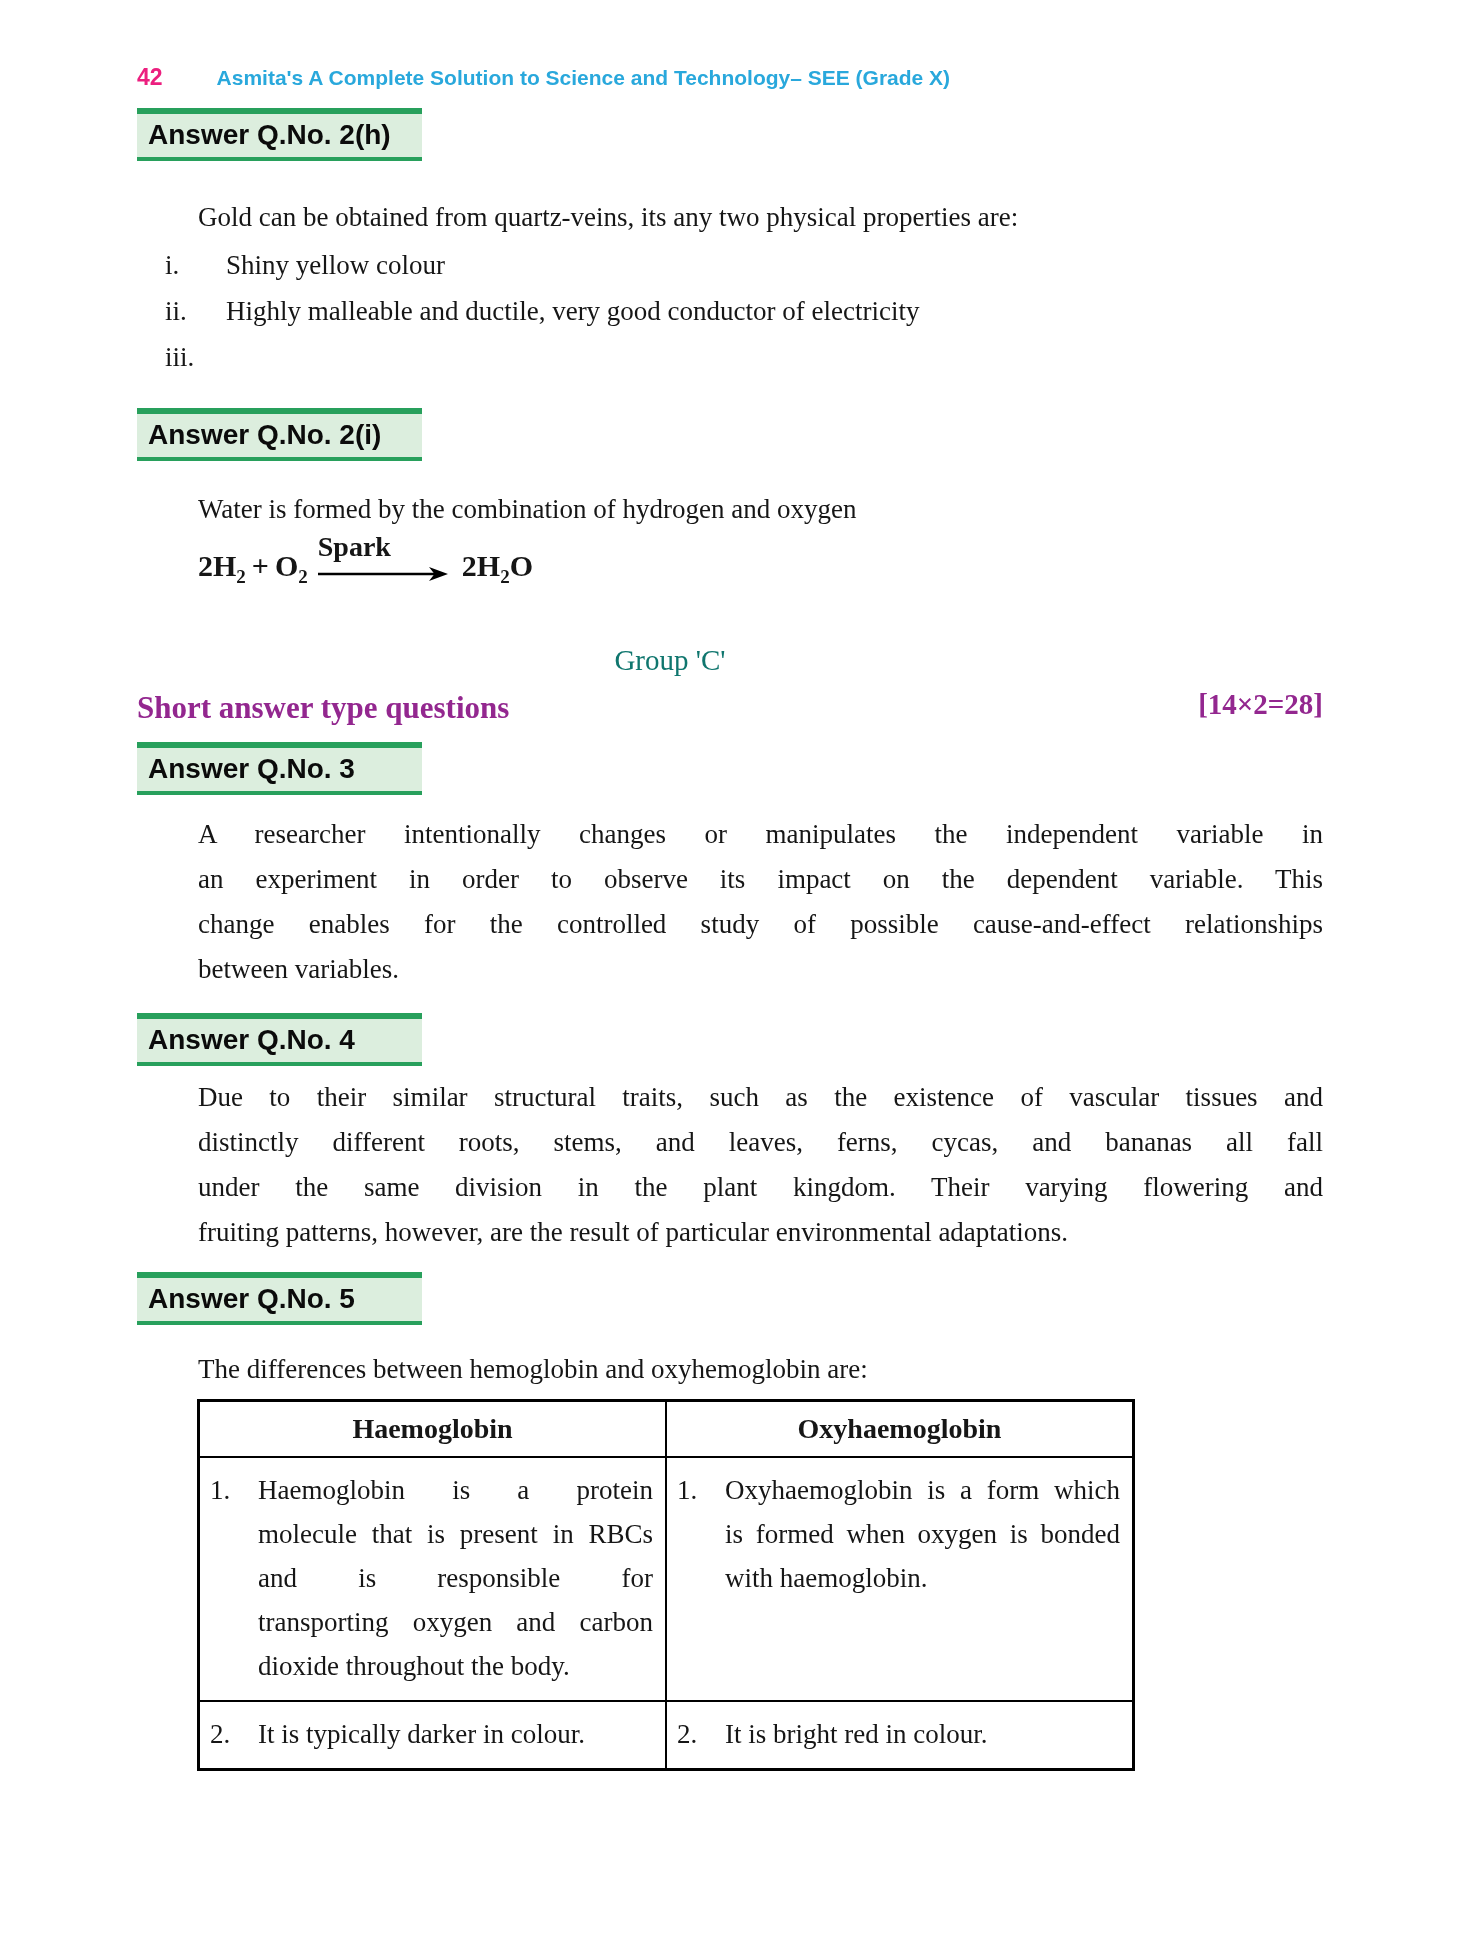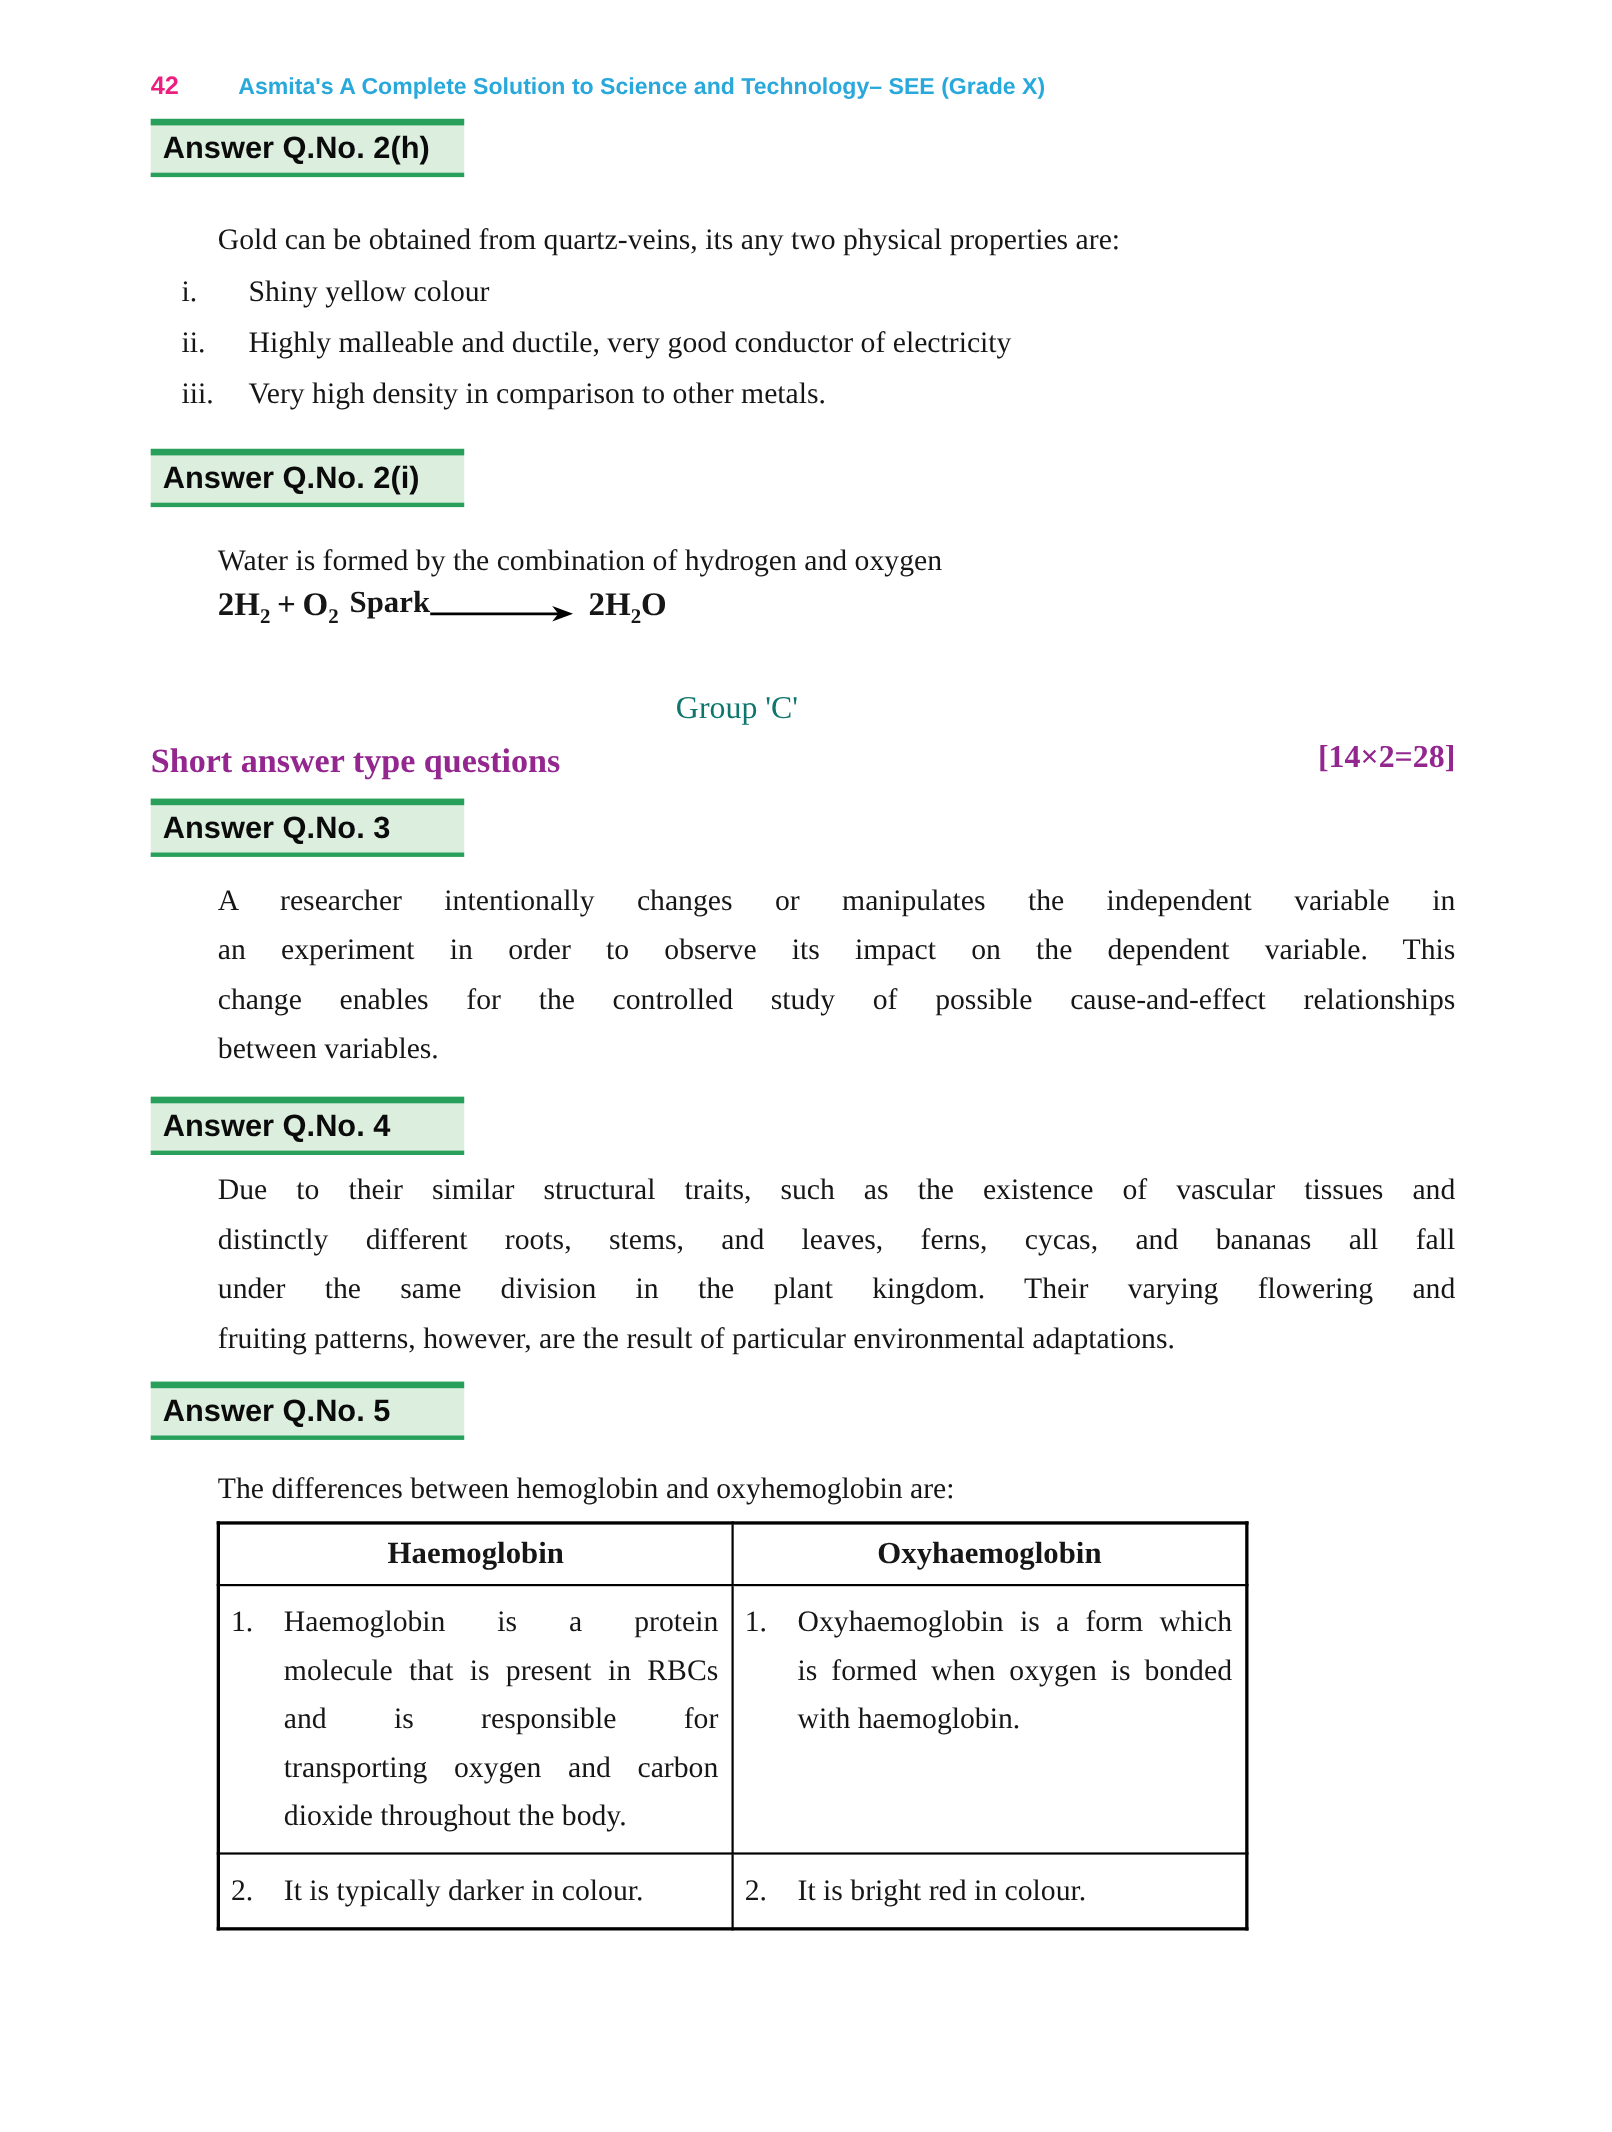--- a/index.html
+++ b/index.html
@@ -40,21 +40,21 @@
   .mt-2i{margin-top:28px;}
   .mt-3{margin-top:15px;}
   .mt-4{margin-top:21px;}
   .mt-5{margin-top:17px;}
 
   
   .equation{margin:0 0 0 61px;display:flex;align-items:flex-end;font-size:30px;font-weight:bold;}
   .chem{line-height:36px;white-space:nowrap;}
   .chem sub{font-size:19px;line-height:0;}
   .plus{padding:0 6px;}
-  .arrow-group{display:inline-flex;flex-direction:row;align-items:flex-end;
+  .arrow-group{display:inline-flex;flex-direction:column;align-items:flex-start;
                margin:0 12px 2px 10px;}
   .spark{font-size:28px;line-height:30px;margin-bottom:3px;}
   .product{margin-left:2px;}
 
   
   .groupc{margin-top:58px;text-align:center;transform:translateX(-60px);
           color:#0f766e;font-weight:normal;font-size:29px;line-height:36px;}
   .secrow{margin-top:10px;display:flex;justify-content:space-between;align-items:flex-start;}
   .sectitle{color:#93278F;font-weight:bold;font-size:31px;line-height:39px;}
   .marks{color:#93278F;font-weight:bold;font-size:29px;}
@@ -87,21 +87,20 @@
     <div class="rlist-item">
       <span class="rnum">i.</span>
       <span class="rtext">Shiny yellow colour</span>
     </div>
     <div class="rlist-item">
       <span class="rnum">ii.</span>
       <span class="rtext">Highly malleable and ductile, very good conductor of electricity</span>
     </div>
     <div class="rlist-item">
       <span class="rnum">iii.</span>
-      <span class="rtext">Very high density in comparison to other metals.</span>
     </div>
   </div>
 
   <div class="ansbox mt-2i">
     <span class="ansbox-label">Answer Q.No. 2(i)</span>
   </div>
   <p class="bodyline m-water">Water is formed by the combination of hydrogen and oxygen</p>
 
   <div class="equation">
     <span class="chem"><span>2H</span><sub>2</sub><span class="plus">+</span><span>O</span><sub>2</sub></span>

